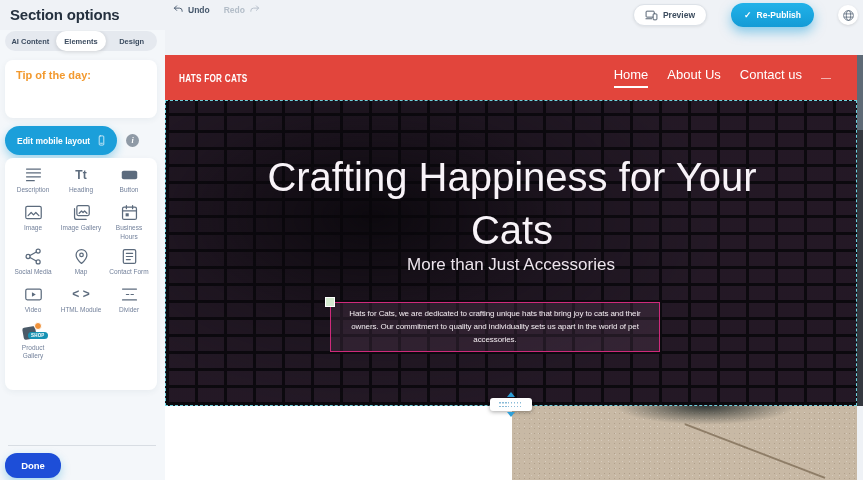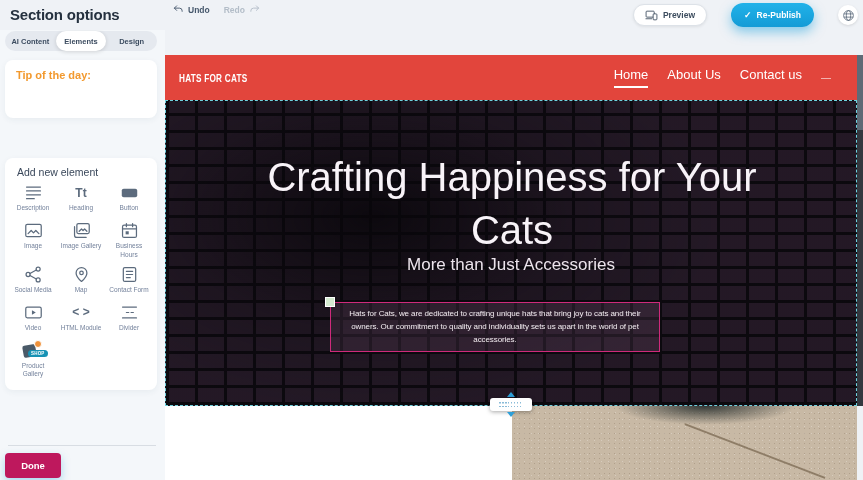--- a/index.html
+++ b/index.html
@@ -43,21 +43,21 @@
   .el-cell { display:flex; flex-direction:column; align-items:center; gap:3px; cursor:pointer; min-height:32px; }
   .el-icon { height:17px; display:flex; align-items:center; justify-content:center; }
   .el-icon svg { width:19px; height:17px; stroke:#5c6b7d; fill:none; stroke-width:1.6; stroke-linecap:round; stroke-linejoin:round; }
   .el-txt { font-size:12px; font-weight:700; color:#5c6b7d; line-height:1; }
   .el-label { font-size:6.5px; color:#73819b; text-align:center; width:44px; line-height:1.35; }
   .pg-icon { position:relative; width:22px; height:17px; }
   .pg-bag { position:absolute; left:1px; top:3px; width:13px; height:12px; background:#4a5a68; border-radius:2px; transform:rotate(-10deg); }
   .pg-shop { position:absolute; left:6px; top:8px; background:#1792b4; color:#fff; font-size:4.5px; font-weight:700; padding:1px 3px; border-radius:4px; letter-spacing:.2px; }
   .pg-dot { position:absolute; right:2px; top:-2px; width:8px; height:8px; border-radius:50%; background:#f0923a; border:1px solid #fff; }
   .sidebar-divider { position:absolute; left:8px; top:415px; width:148px; border:none; border-top:1px solid #d8dde3; }
-  .btn-done { position:absolute; left:5px; top:423px; width:56px; height:25px; background:#be185d; border:none; border-radius:4px; color:#fff; font-size:9.5px; font-weight:700; box-shadow:0 4px 10px rgba(27,159,218,.35); cursor:pointer; }
+  .btn-done { position:absolute; left:5px; top:423px; width:56px; height:25px; background:#1d4ed8; border:none; border-radius:12px; color:#fff; font-size:9.5px; font-weight:700; box-shadow:0 4px 10px rgba(27,159,218,.35); cursor:pointer; }
 
   
   .preview { position:absolute; left:165px; top:30px; width:698px; height:450px; }
   .browser-bar { position:absolute; left:0; top:0; width:698px; height:25px; background:#f4f3f0; display:flex; align-items:center; padding-left:8px; }
   .dot { width:5px; height:5px; border-radius:50%; background:#dcdad4; margin-right:4px; }
   .lock { margin:0 6px 0 10px; display:flex; }
   .lock svg { width:10px; height:11px; }
   .url-text { font-size:10px; color:#8a4136; }
   .domain-cta { font-size:9.5px; font-weight:700; color:#3fae52; margin-left:8px; letter-spacing:.2px; cursor:pointer; }
 
@@ -150,23 +150,32 @@
     <div class="tabs">
       <button class="tab">AI Content</button>
       <button class="tab active">Elements</button>
       <button class="tab">Design</button>
     </div>
 
     <div class="tip-card">
       <div class="tip-title">Tip of the day:</div>
     </div>
 
+    <div class="mobile-row">
+      <button class="btn-edit-mobile">
+        <span>Edit mobile layout</span>
+        <svg viewBox="0 0 24 24">
+            <rect x="7" y="2" width="10" height="20" rx="2"></rect>
+            <path d="M10 18h4"></path>
+          </svg>
+      </button>
+      <span class="info-dot">i</span>
+    </div>
 
     <div class="elements-card">
-      <div class="card-title">Add new element</div>
       <div class="el-grid">
 
         <div class="el-cell">
           <span class="el-icon">
               <svg viewBox="0 0 24 22">
                 <path d="M3 4h18M3 9h18M3 14h18M3 19h10"></path>
               </svg>
             </span>
           <span class="el-label">Description</span>
         </div>

